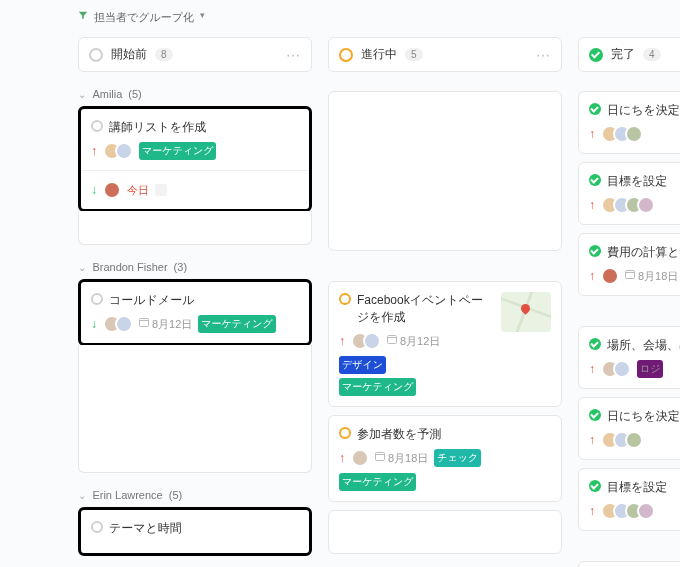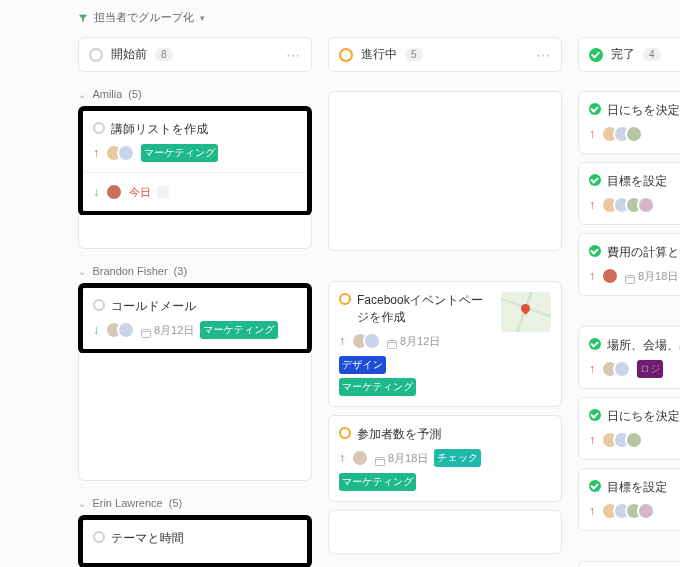--- a/index.html
+++ b/index.html
@@ -1,51 +1,51 @@
 <!DOCTYPE html>
 <html><head>
 <meta charset="utf-8">
 <style>
   *{box-sizing:border-box;margin:0;padding:0;font-family:-apple-system,BlinkMacSystemFont,"Segoe UI",Helvetica,Arial,sans-serif}
   body{background:#fafbfc;width:680px;height:567px;overflow:hidden;color:#333}
   .canvas{padding:10px 0 0 78px}
-  .group-by{display:flex;align-items:center;gap:6px;font-size:11px;color:#666;margin-bottom:12px}
+  .group-by{display:flex;gap:6px;font-size:11px;color:#666;margin-bottom:12px}
   .funnel{width:10px;height:10px;display:inline-block}
   .chev{font-size:9px;color:#888}
   .columns{display:flex;gap:16px;align-items:flex-start}
   .col{width:234px;flex:0 0 234px;display:flex;flex-direction:column}
   .col.last{width:108px;flex:0 0 108px;overflow:hidden}
   .col-head{background:#fff;border:1px solid #e6e6e6;border-radius:6px;padding:8px 10px;display:flex;align-items:center;gap:8px;font-size:12px;color:#333}
   .status-ring{width:14px;height:14px;border-radius:50%;border:2px solid #d0d0d0;flex:0 0 auto}
   .status-ring.progress{border-color:#f5a623}
   .status-done{width:14px;height:14px;border-radius:50%;background:#27c466;flex:0 0 auto;position:relative}
   .status-done::after{content:"";position:absolute;left:4px;top:2.5px;width:3px;height:6px;border:solid #fff;border-width:0 2px 2px 0;transform:rotate(45deg)}
   .count-pill{background:#f0f0f0;color:#888;font-size:10px;border-radius:9px;padding:1px 6px}
   .dots{margin-left:auto;color:#bbb;font-size:14px;letter-spacing:1px}
   .section-head{display:flex;align-items:center;gap:6px;font-size:11px;color:#777;margin:16px 0 6px}
-  .card-stack{background:#fff;border:5px solid #000000;border-radius:6px;overflow:hidden}
+  .card-stack{background:#fff;border:3px solid #000000;border-radius:6px;overflow:hidden}
   .card{padding:10px 10px;border-top:1px solid #eee}
   .card:first-child{border-top:none}
   .card.single{background:#fff;border:1px solid #e6e6e6;border-radius:6px;padding:10px 10px;margin-bottom:8px}
   .spacer-block{background:#fff;border:1px solid #e6e6e6;border-radius:6px}
   .title-row{display:flex;align-items:flex-start;gap:6px;font-size:12px;color:#333;margin-bottom:6px}
   .meta-row{display:flex;align-items:center;gap:6px;flex-wrap:wrap}
   .arrow{font-size:12px;font-weight:700}
   .arrow.up{color:#e64b3b}
   .arrow.down{color:#27c466}
   .avatars{display:flex}
   .av{width:18px;height:18px;border-radius:50%;border:2px solid #fff;flex:0 0 auto}
   .avatars .av+.av{margin-left:-6px}
   .av.a{background:#e8c9a0}
   .av.b{background:#c9d4e8}
   .av.c{background:#cd6f58}
   .av.d{background:#d8c7b5}
   .av.e{background:#b7c5a3}
   .av.f{background:#d3b8cc}
-  .due{display:flex;align-items:flex-end;gap:3px;font-size:11px;color:#999}
+  .due{display:flex;align-items:flex-start;gap:3px;font-size:11px;color:#999}
   .due.today{color:#e64b3b}
   .cal{width:10px;height:10px;display:inline-block}
   .tag{font-size:10px;padding:2px 3px;border-radius:3px;color:#fff}
   .tag.marketing{background:#1fb889}
   .tag.design{background:#1d4ed8}
   .tag.check{background:#1fb8a9}
   .tag.logi{background:#701a75;color:#999}
   .remove{width:12px;height:12px;background:#f2f2f2;border-radius:2px}
   .map{width:50px;height:40px;border-radius:4px;background:#eaf2e4;position:relative;flex:0 0 auto}
   .map::after{content:"";position:absolute;top:12px;left:20px;width:9px;height:9px;background:#e04f3f;border-radius:50% 50% 50% 0;transform:rotate(-45deg)}

